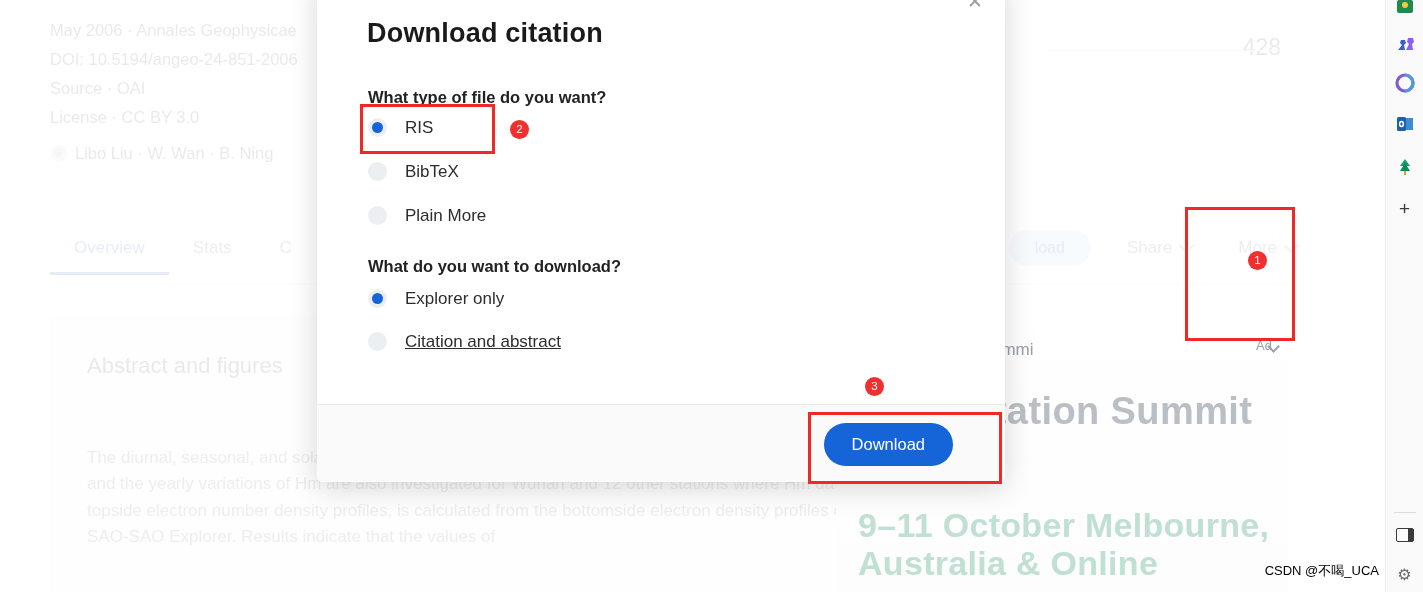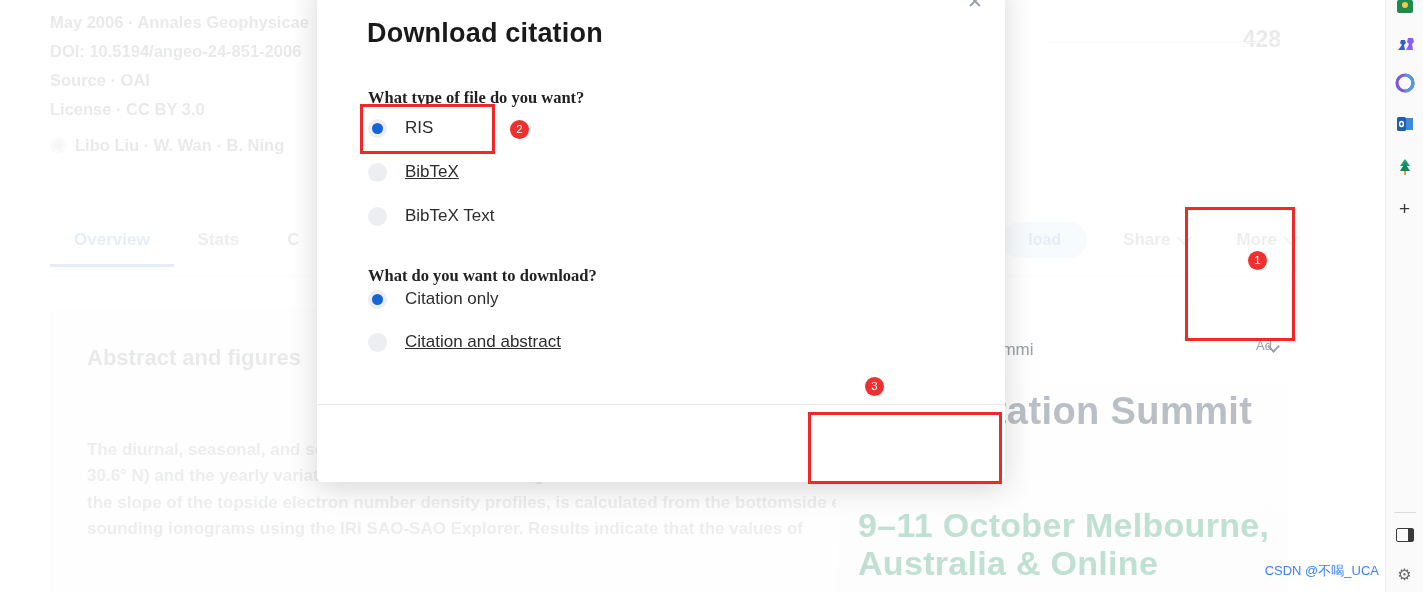--- a/index.html
+++ b/index.html
@@ -9,21 +9,21 @@
     font-family: "Liberation Sans", sans-serif;
     background: #ffffff;
   }
   #root { position: relative; width: 1423px; height: 592px; background: #fafafa; overflow: hidden; }
 
   
   .page {
     position: absolute; left: 0; top: 0; width: 1385px; height: 592px;
     background: #ffffff;
   }
-  .page-inner { position: absolute; left: 0; top: 8px; width: 1385px; height: 417px; opacity: .11; font-weight: bold; }
+  .page-inner { position: absolute; left: 0; top: 16px; width: 1385px; height: 417px; opacity: .11; }
 
   .meta { position: absolute; left: 50px; top: 0px; width: 880px; font-size: 16.5px; color: #3c4043; line-height: 29px; white-space: nowrap; }
   .meta .row { height: 29px; }
   .authors { position: absolute; left: 50px; top: 128px; font-size: 16.5px; color: #3c4043; display: flex; align-items: center; gap: 8px; }
   .avatar { width: 17px; height: 17px; border-radius: 50%; background: #d8d8d8; display: inline-block; position: relative; }
   .avatar::after { content: ""; position: absolute; left: 4px; top: 3px; width: 9px; height: 9px; border-radius: 50%; background: #b6b6b6; }
 
   .stat-count { position: absolute; right: 104px; top: 18px; font-size: 23px; color: #4a4a4a; }
   .stat-rule { position: absolute; right: 104px; top: 34px; width: 236px; height: 1px; background: #dadce0; }
   .stat-link { position: absolute; right: 104px; top: 60px; font-size: 15px; color: #2a5db0; text-decoration: underline; }
@@ -56,31 +56,31 @@
 
   
   .modal {
     position: absolute; left: 317px; top: -22px; width: 688px; height: 504px;
     background: #ffffff; border-radius: 6px;
     box-shadow: 0 6px 30px rgba(0,0,0,.16);
     z-index: 40;
   }
   .modal-close { position: absolute; right: 20px; top: 14px; width: 20px; height: 20px; color: #9aa0a6; font-size: 19px; line-height: 20px; text-align: center; cursor: pointer; }
   .modal-title { position: absolute; left: 50px; top: 40px; font-size: 27px; font-weight: bold; color: #1a1a1a; letter-spacing: .2px; }
-  .q { position: absolute; left: 51px; font-size: 16.5px; font-weight: bold; color: #222; font-family: Liberation Serif, serif; }
+  .q { position: absolute; left: 51px; font-size: 16.5px; font-weight: bold; color: #222; }
   .q1 { top: 110px; }
-  .q2 { top: 288px; }
-
-  .opt { position: absolute; left: 51px; display: flex; align-items: center; gap: 18px; font-size: 17px; color: #2d2d2d; }
+  .q2 { top: 279px; }
+
+  .opt { position: absolute; left: 51px; display: flex; gap: 18px; font-size: 17px; color: #2d2d2d; }
   .radio { width: 19px; height: 19px; border-radius: 50%; background: #eceff1; display: inline-block; position: relative; flex: none; }
   .radio.on { background: #eceff1; }
   .radio.on::after { content: ""; position: absolute; left: 4px; top: 4px; width: 11px; height: 11px; border-radius: 50%; background: #1565d8; }
 
   .o1 { top: 140px; }
-  .o2 { top: 184px; text-decoration: underline; }
+  .o2 { top: 184px; }
   .o3 { top: 228px; }
   .o4 { top: 311px; }
   .o5 { top: 354px; text-decoration: underline; }
 
   .modal-footer-rule { position: absolute; left: 0; top: 426px; width: 688px; height: 1px; background: #e8eaed; }
   .modal-footer { position: absolute; left: 0; top: 427px; width: 688px; height: 77px; background: #fafafa; border-radius: 0 0 6px 6px; }
   .btn-download {
     position: absolute; right: 52px; top: 18px;
     background: #1565d8; color: #ffffff; border: none;
     font-family: "Liberation Sans", sans-serif; font-size: 16.5px;
@@ -101,21 +101,21 @@
     font-family: "Liberation Sans", sans-serif;
   }
   .badge-1 { left: 1248px; top: 251px; }
   .badge-2 { left: 510px;  top: 120px; }
   .badge-3 { left: 865px;  top: 377px; }
 
   
   .sidebar { position: absolute; right: 0; top: 0; width: 38px; height: 592px; background: #fafafa; border-left: 1px solid #ececec; z-index: 80; }
   .sb-ico { position: absolute; left: 50%; transform: translateX(-50%); width: 22px; height: 22px; display: flex; align-items: center; justify-content: center; }
   .sb-sep { position: absolute; left: 8px; width: 22px; height: 1px; background: #dcdcdc; top: 512px; }
-  .sb-watermark { position: absolute; right: 44px; bottom: 12px; font-size: 13px; color: #3b82f6; white-space: nowrap; z-index: 85; }
+  .sb-watermark { position: absolute; right: 44px; bottom: 12px; font-size: 13px; color: #000000; white-space: nowrap; z-index: 85; }
 
   .ico-plus { font-size: 19px; color: #3a3a3a; }
   .ico-gear { font-size: 16px; color: #6b6b6b; }
   .ico-panel { width: 18px; height: 14px; border: 1.6px solid #3a3a3a; border-radius: 2px; position: relative; }
   .ico-panel::after { content: ""; position: absolute; right: 0; top: 0; bottom: 0; width: 5px; background: #3a3a3a; }
 </style>
 </head>
 <body>
 
 <div id="root">
@@ -181,35 +181,38 @@
     <label class="opt o1">
       <span class="radio on"></span>
       <span>RIS</span>
     </label>
     <label class="opt o2">
       <span class="radio"></span>
       <span>BibTeX</span>
     </label>
     <label class="opt o3">
       <span class="radio"></span>
-      <span>BibTeX Text</span>
+      <span>Plain More</span>
     </label>
 
     <div class="q q2">What do you want to download?</div>
 
     <label class="opt o4">
       <span class="radio on"></span>
-      <span>Citation only</span>
+      <span>Explorer only</span>
     </label>
     <label class="opt o5">
       <span class="radio"></span>
       <span>Citation and abstract</span>
     </label>
 
     <div class="modal-footer-rule"></div>
+    <div class="modal-footer">
+      <button class="btn-download">Download</button>
+    </div>
   </div>
 
   <div class="hl hl-ris"></div>
   <div class="hl hl-more"></div>
   <div class="hl hl-dl"></div>
 
   <div class="badge badge-1">1</div>
   <div class="badge badge-2">2</div>
   <div class="badge badge-3">3</div>
 

